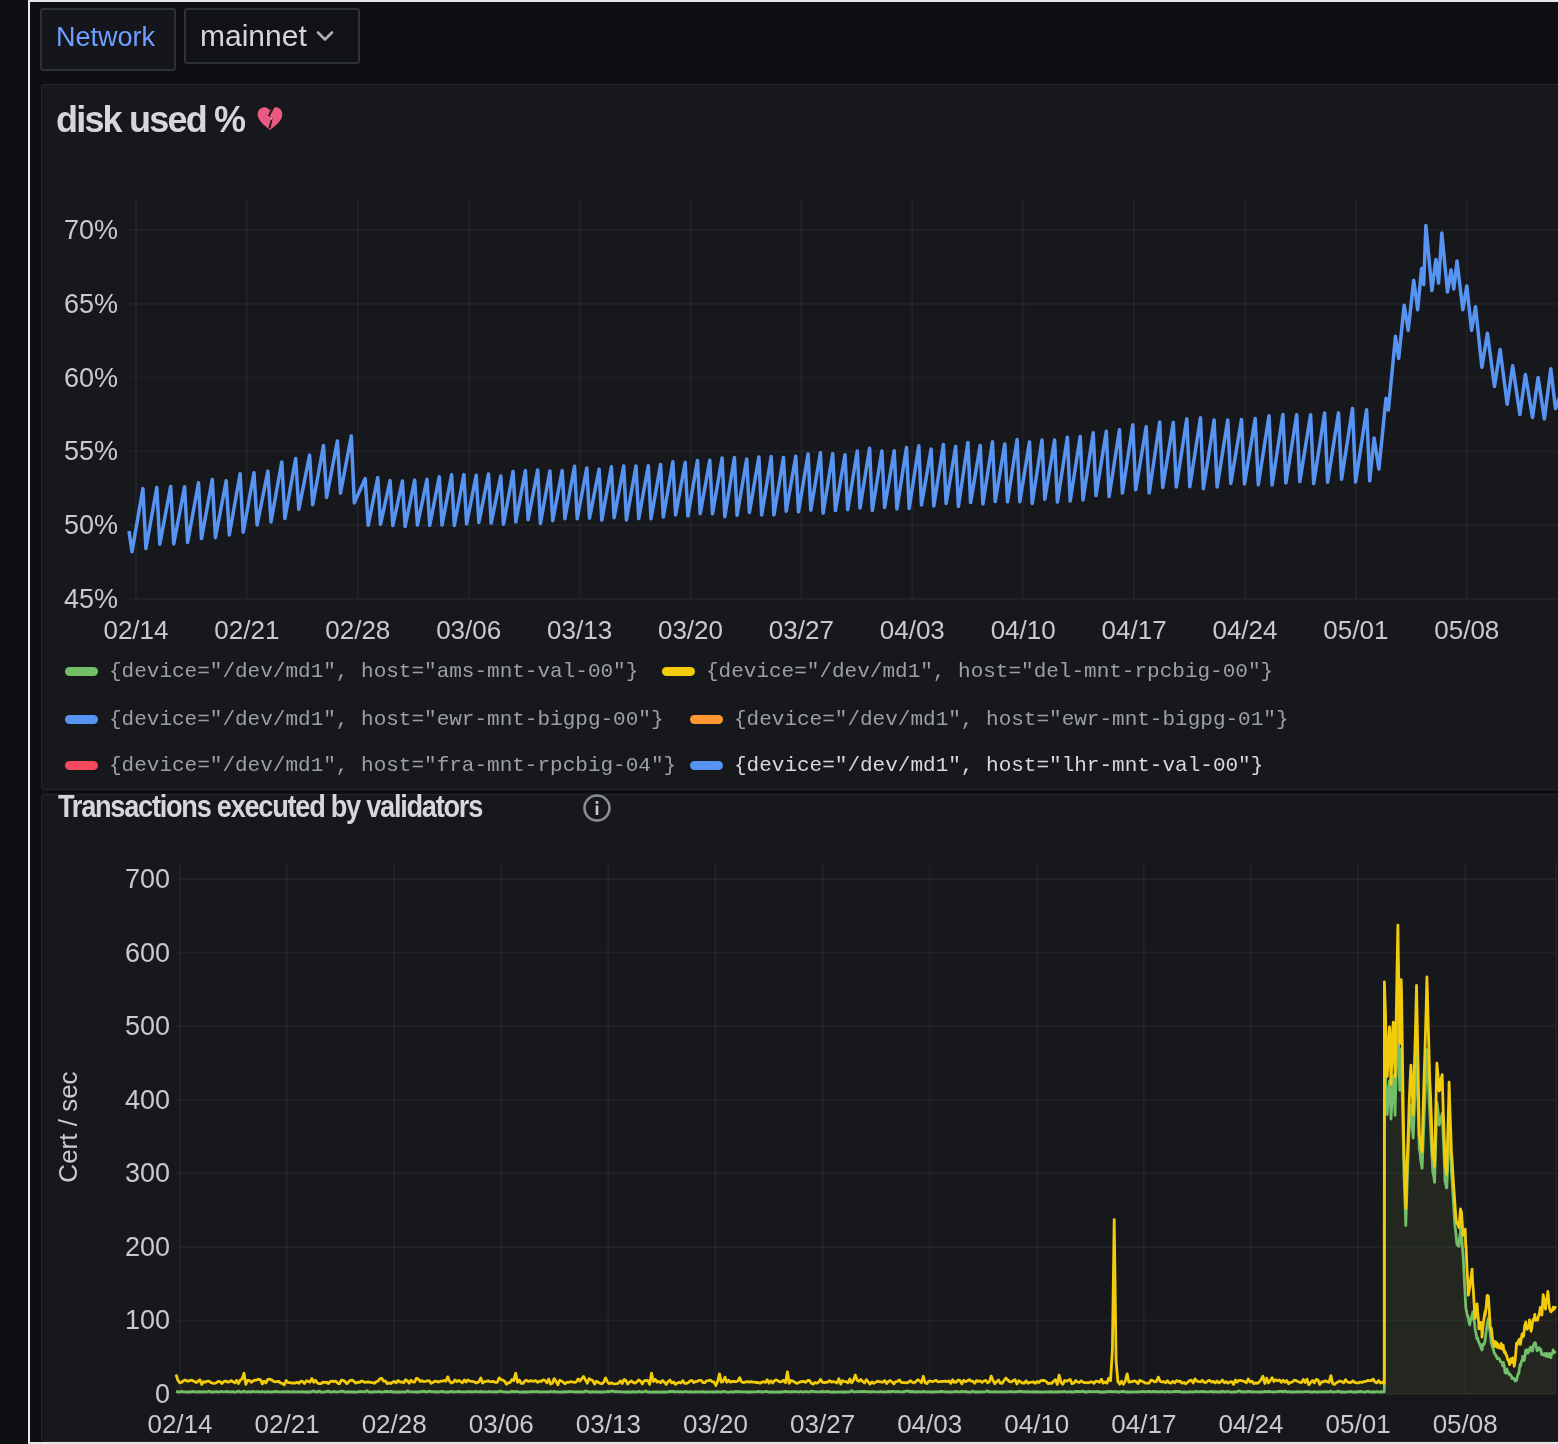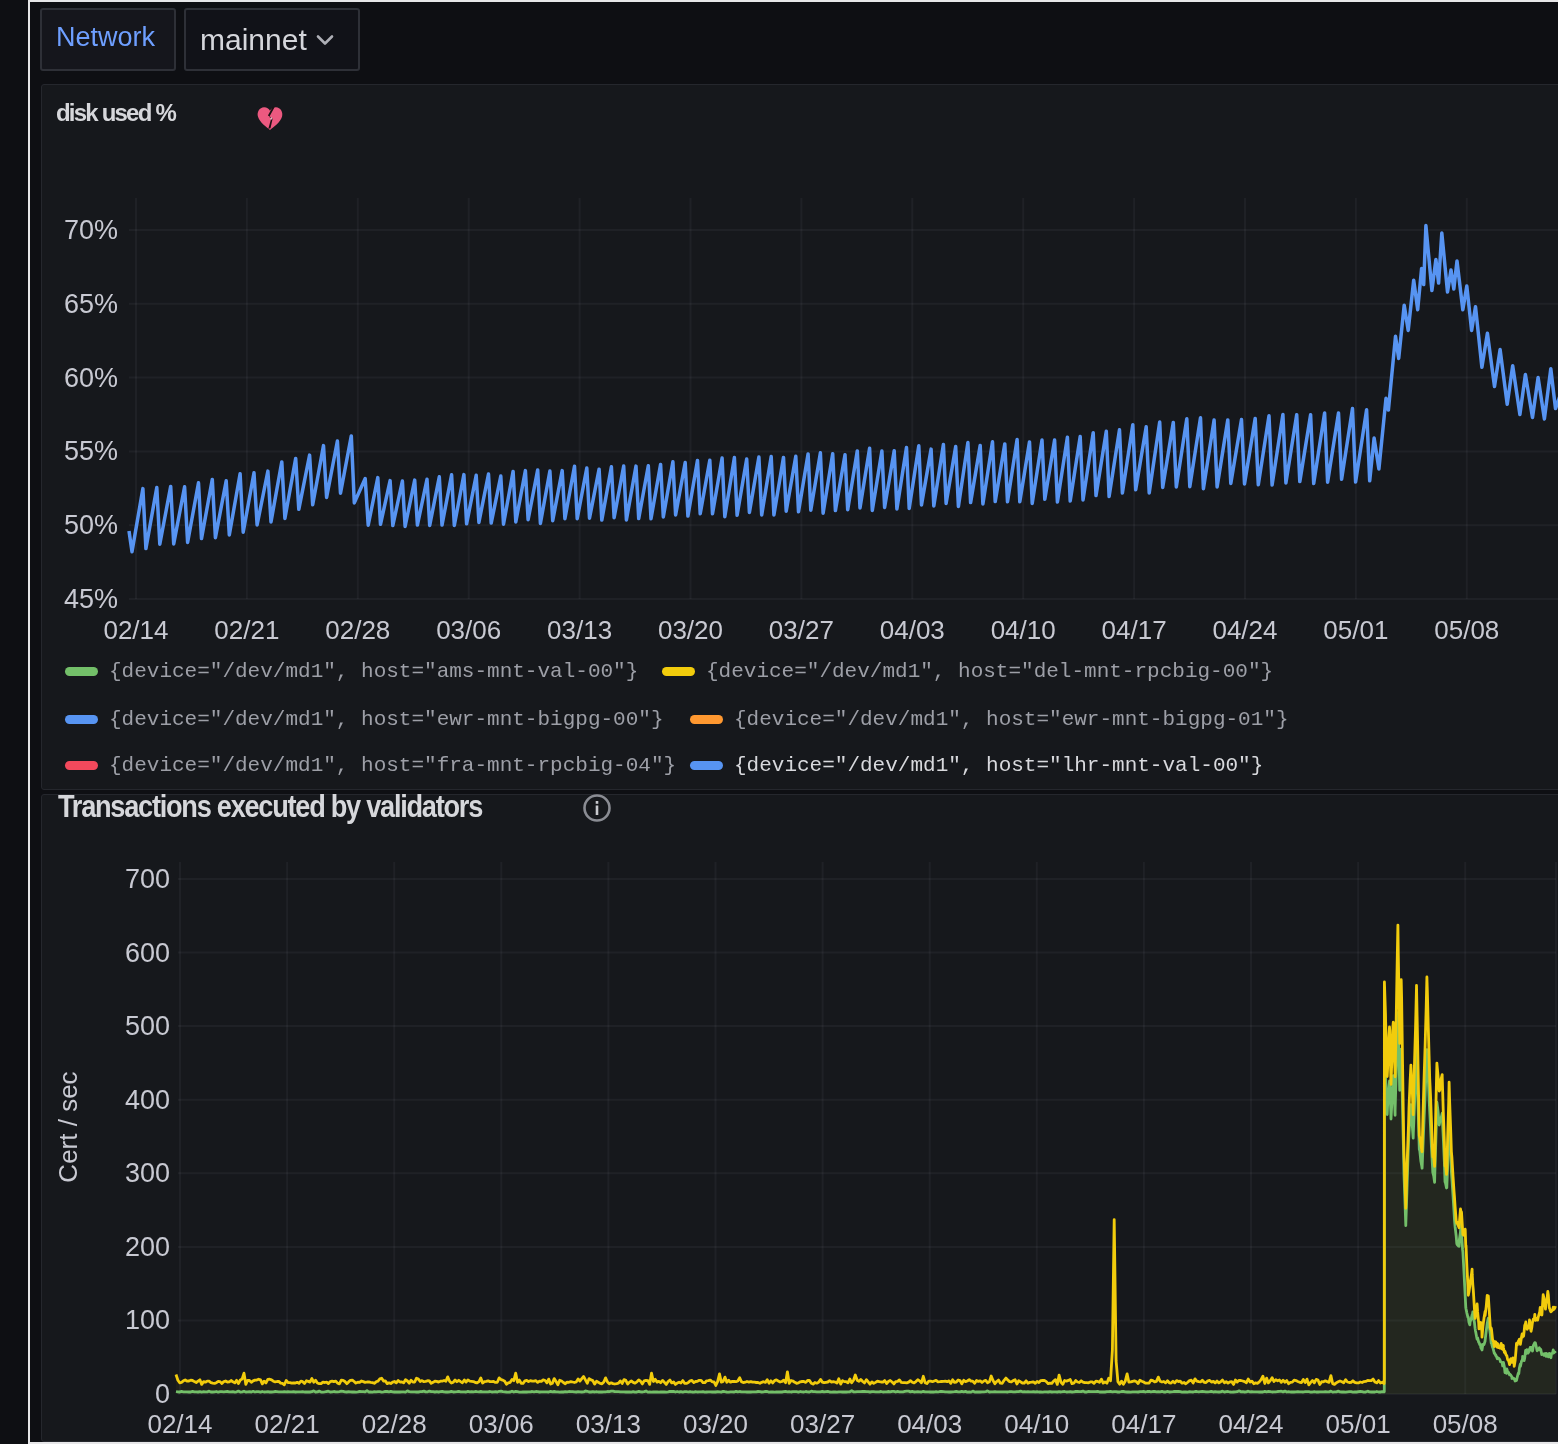--- a/index.html
+++ b/index.html
@@ -3,29 +3,29 @@
 <style>
   html,body{margin:0;padding:0;background:#0e0f13;width:1558px;height:1444px;overflow:hidden;}
   *{box-sizing:border-box;font-family:"Liberation Sans",sans-serif;}
   .frame{position:absolute;left:0;top:0;width:1558px;height:1444px;border:2px solid #e6e6e8;background:#0e0f13;margin-left:28px;}
   .panel{position:absolute;background:#16181c;border:1px solid #25272d;border-radius:3px;}
 </style></head>
 <body>
 <div class="frame">
   <div style="position:absolute;left:10px;top:6px;width:136px;height:63px;background:#15161c;border:2px solid #2e3037;border-radius:3px;"></div>
   <div style="position:absolute;left:26px;top:20px;font-size:27px;font-weight:500;color:#6E9FFF;">Network</div>
-  <div style="position:absolute;left:154px;top:6px;width:176px;height:63px;background:#111218;border:2px solid #2e3037;border-radius:3px;display:flex;align-items:center;padding-left:14px;">
+  <div style="position:absolute;left:154px;top:6px;width:176px;height:56px;background:#111218;border:2px solid #2e3037;border-radius:3px;display:flex;align-items:center;padding-left:14px;">
     <span style="font-size:30px;color:#d5d6db;">mainnet</span>
       <svg width="18" height="12" viewBox="0 0 18 12" style="margin-left:9px;">
 <path d="M2 2.5 L9 9.5 L16 2.5" fill="none" stroke="#aeafb6" stroke-width="2.6" stroke-linecap="round" stroke-linejoin="round"></path>
 </svg>
   </div>
   <div class="panel" style="left:11px;top:82px;width:1536px;height:706px;"></div>
   <div class="panel" style="left:11px;top:792px;width:1536px;height:648px;"></div>
-  <div style="position:absolute;left:26px;top:97px;font-size:24px;font-weight:700;letter-spacing:-1.8px;color:#d6d7db;">disk used %</div>
+  <div style="position:absolute;left:26px;top:97px;font-size:36px;font-weight:700;letter-spacing:-1.8px;color:#d6d7db;">disk used %</div>
   <svg width="32" height="32" viewBox="0 0 32 32" style="position:absolute;left:224px;top:100px;">
 <path d="M16 28 C12.6 25.2 5.6 20.6 4.0 14.8 C2.6 9.9 5.6 5.4 10.0 5.2 C12.6 5.1 14.8 6.6 16 8.7 C17.2 6.6 19.4 5.1 22.0 5.2 C26.4 5.4 29.4 9.9 28.0 14.8 C26.4 20.6 19.4 25.2 16 28 Z" fill="#ec5980"></path>
 <path d="M18.9 4.6 L13.9 13.4 L17.5 15.5 L14.3 26.8 L16.5 26.2 L18.6 16.8 L15.2 14.9 L20.6 5.3 Z" fill="#1d1214"></path>
 <path d="M17.0 15.2 L18.0 15.75 L17.55 17.8 L16.45 17.2 Z" fill="#e8dfe2"></path>
 </svg>
   <div style="position:absolute;left:28px;top:786px;font-size:32px;font-weight:700;letter-spacing:-1.5px;color:#d6d7db;transform:scaleX(0.85);transform-origin:left top;">Transactions executed by validators</div>
   <svg width="32" height="32" viewBox="0 0 32 32" style="position:absolute;left:551px;top:790px;">
 <circle cx="16" cy="16" r="12.5" fill="none" stroke="#8a8c93" stroke-width="2.6"></circle>
 <rect x="14.7" y="13.5" width="2.6" height="9.5" fill="#c7c8cd"></rect>
 <rect x="14.7" y="9" width="2.6" height="2.8" fill="#c7c8cd"></rect>

